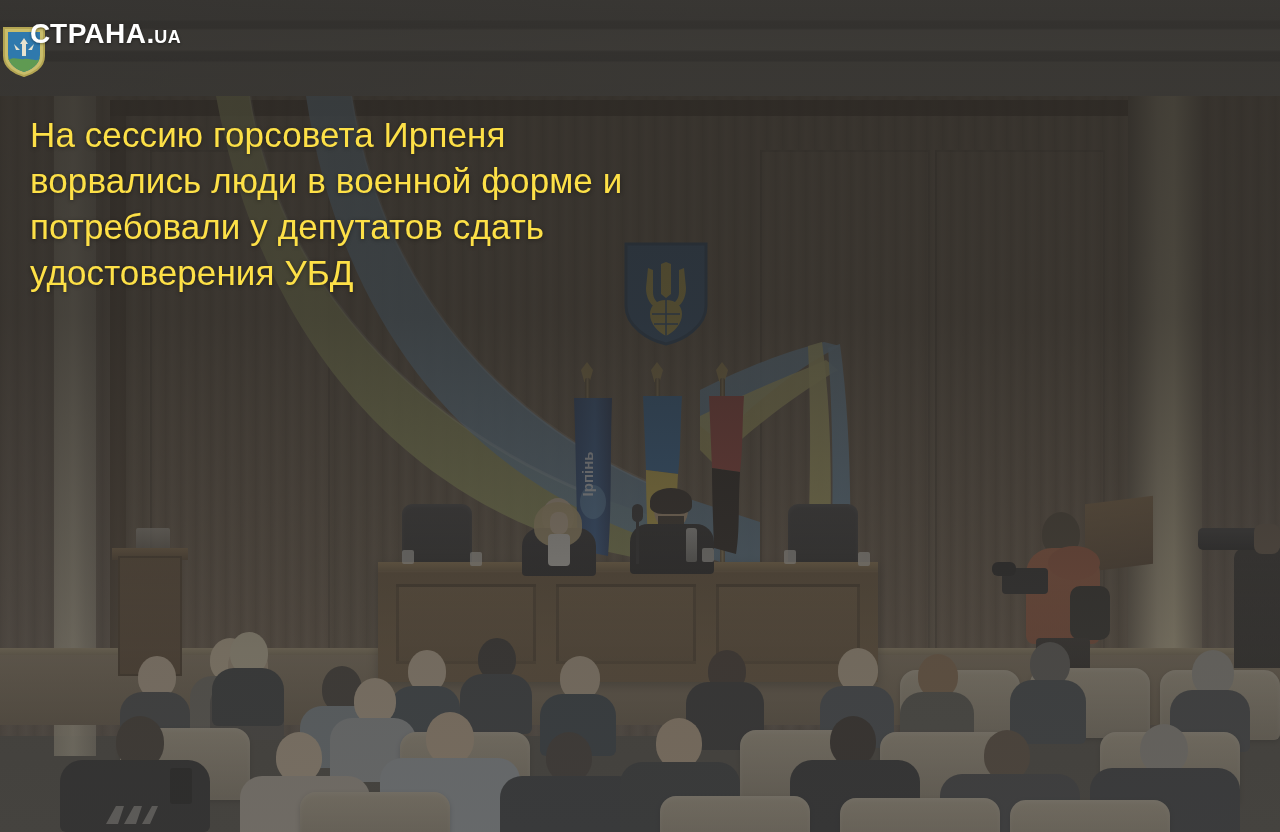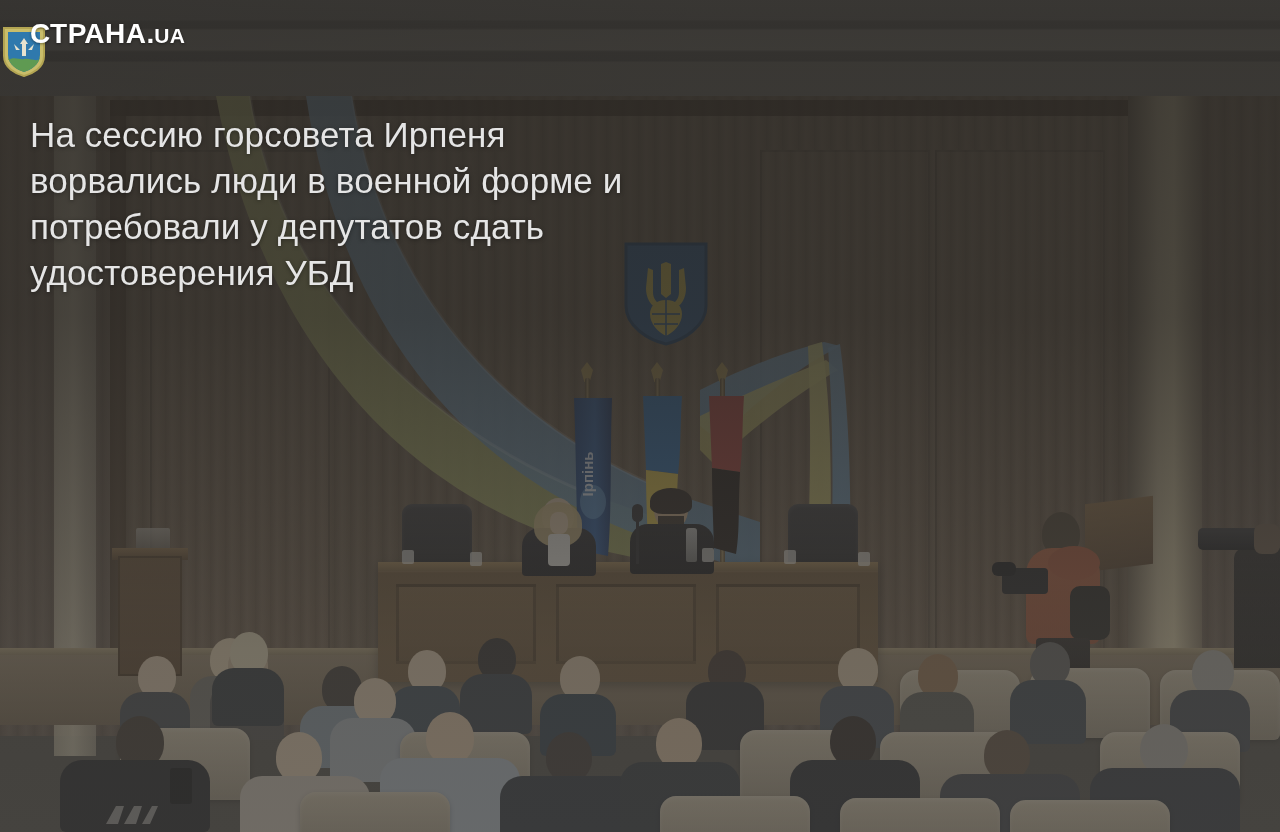--- a/index.html
+++ b/index.html
@@ -239,28 +239,28 @@
     position:relative; z-index:41;
     display:flex; align-items:baseline;
     color:#ffffff;
     text-shadow:0 1px 3px rgba(0,0,0,.45);
   }
   .brand-main {
     font-size:28px; font-weight:700; letter-spacing:.5px; line-height:1;
   }
   .brand-dot { font-size:28px; font-weight:700; line-height:1; }
   .brand-tld {
-    font-size:21px; font-weight:700; letter-spacing:.4px; line-height:1;
+    font-size:18px; font-weight:700; letter-spacing:.4px; line-height:1;
   }
 
   
   .headline {
     position:absolute; left:30px; top:112px; width:600px;
     z-index:40;
-    color:#e5e5e5;
+    color:#fde047;
     font-size:35px;
     font-weight:400;
     line-height:46px;
     letter-spacing:.1px;
     text-shadow:0 1px 4px rgba(0,0,0,.40);
   }
 </style>
 </head>
 <body>
 

